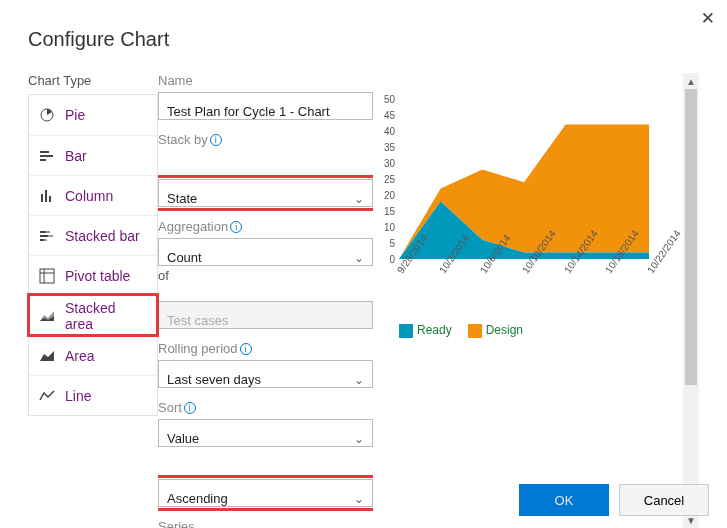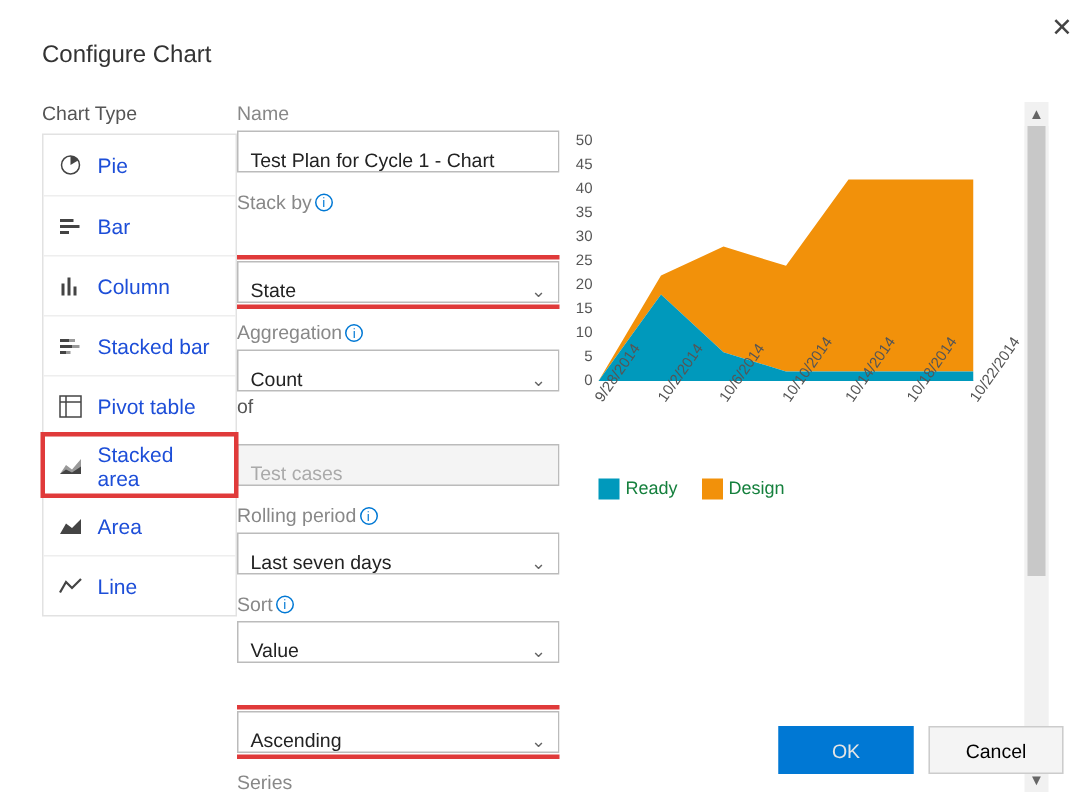--- a/index.html
+++ b/index.html
@@ -1,24 +1,24 @@
 <!DOCTYPE html>
 <html><head>
 <meta charset="utf-8">
 <style>
   * { box-sizing: border-box; font-family: "Segoe UI", Arial, sans-serif; }
   body { margin: 0; background: #fff; width: 727px; height: 528px; position: relative; overflow: hidden; }
   .dialog { padding: 24px 28px 0 28px; height: 528px; display: flex; flex-direction: column; }
   .close { position: absolute; top: 10px; right: 12px; font-size: 17px; color: #444; cursor: pointer; line-height: 1; }
-  h1 { font-size: 16px; font-weight: 300; color: #333; margin: 4px 0 22px 0; }
+  h1 { font-size: 20px; font-weight: 300; color: #333; margin: 4px 0 22px 0; }
   .body { flex: 1; display: flex; min-height: 0; }
   .col-left { width: 130px; flex: none; }
   .col-left .section-label { font-size: 13px; color: #555; margin-bottom: 6px; }
   .type-list { border: 1px solid #e2e2e2; }
-  .type-item { display: flex; align-items: center; gap: 10px; height: 40px; padding: 0 10px; font-size: 14px; color: #1d4ed8; cursor: pointer; position: relative; }
+  .type-item { display: flex; align-items: center; gap: 10px; height: 40px; padding: 0 10px; font-size: 14px; color: #701a75; cursor: pointer; position: relative; }
   .type-item + .type-item { border-top: 1px solid #eee; }
   .type-item.selected { outline: 3px solid #e03a3a; outline-offset: -1px; z-index: 2; background: #fff; }
   .type-icon { width: 16px; height: 16px; flex: none; }
   .col-mid { width: 215px; flex: none; padding-top: 0; overflow: hidden; }
   .field-label { font-size: 13px; color: #888; margin: 0 0 4px 0; display: flex; align-items: center; gap: 2px; }
   .info { width: 12px; height: 12px; border: 1px solid #0078d4; border-radius: 50%; color: #0078d4; font-size: 9px; line-height: 10px; text-align: center; display: inline-block; }
   .input, .select { width: 100%; height: 28px; border: 1px solid #bbb; font-size: 13px; padding: 0 8px; background: #fff; color: #222; display: flex; align-items: flex-end; justify-content: space-between; }
   .input.disabled { background: #f4f4f4; color: #aaa; }
   .select .chev { font-size: 12px; color: #666; }
   .field { margin-bottom: 12px; }

